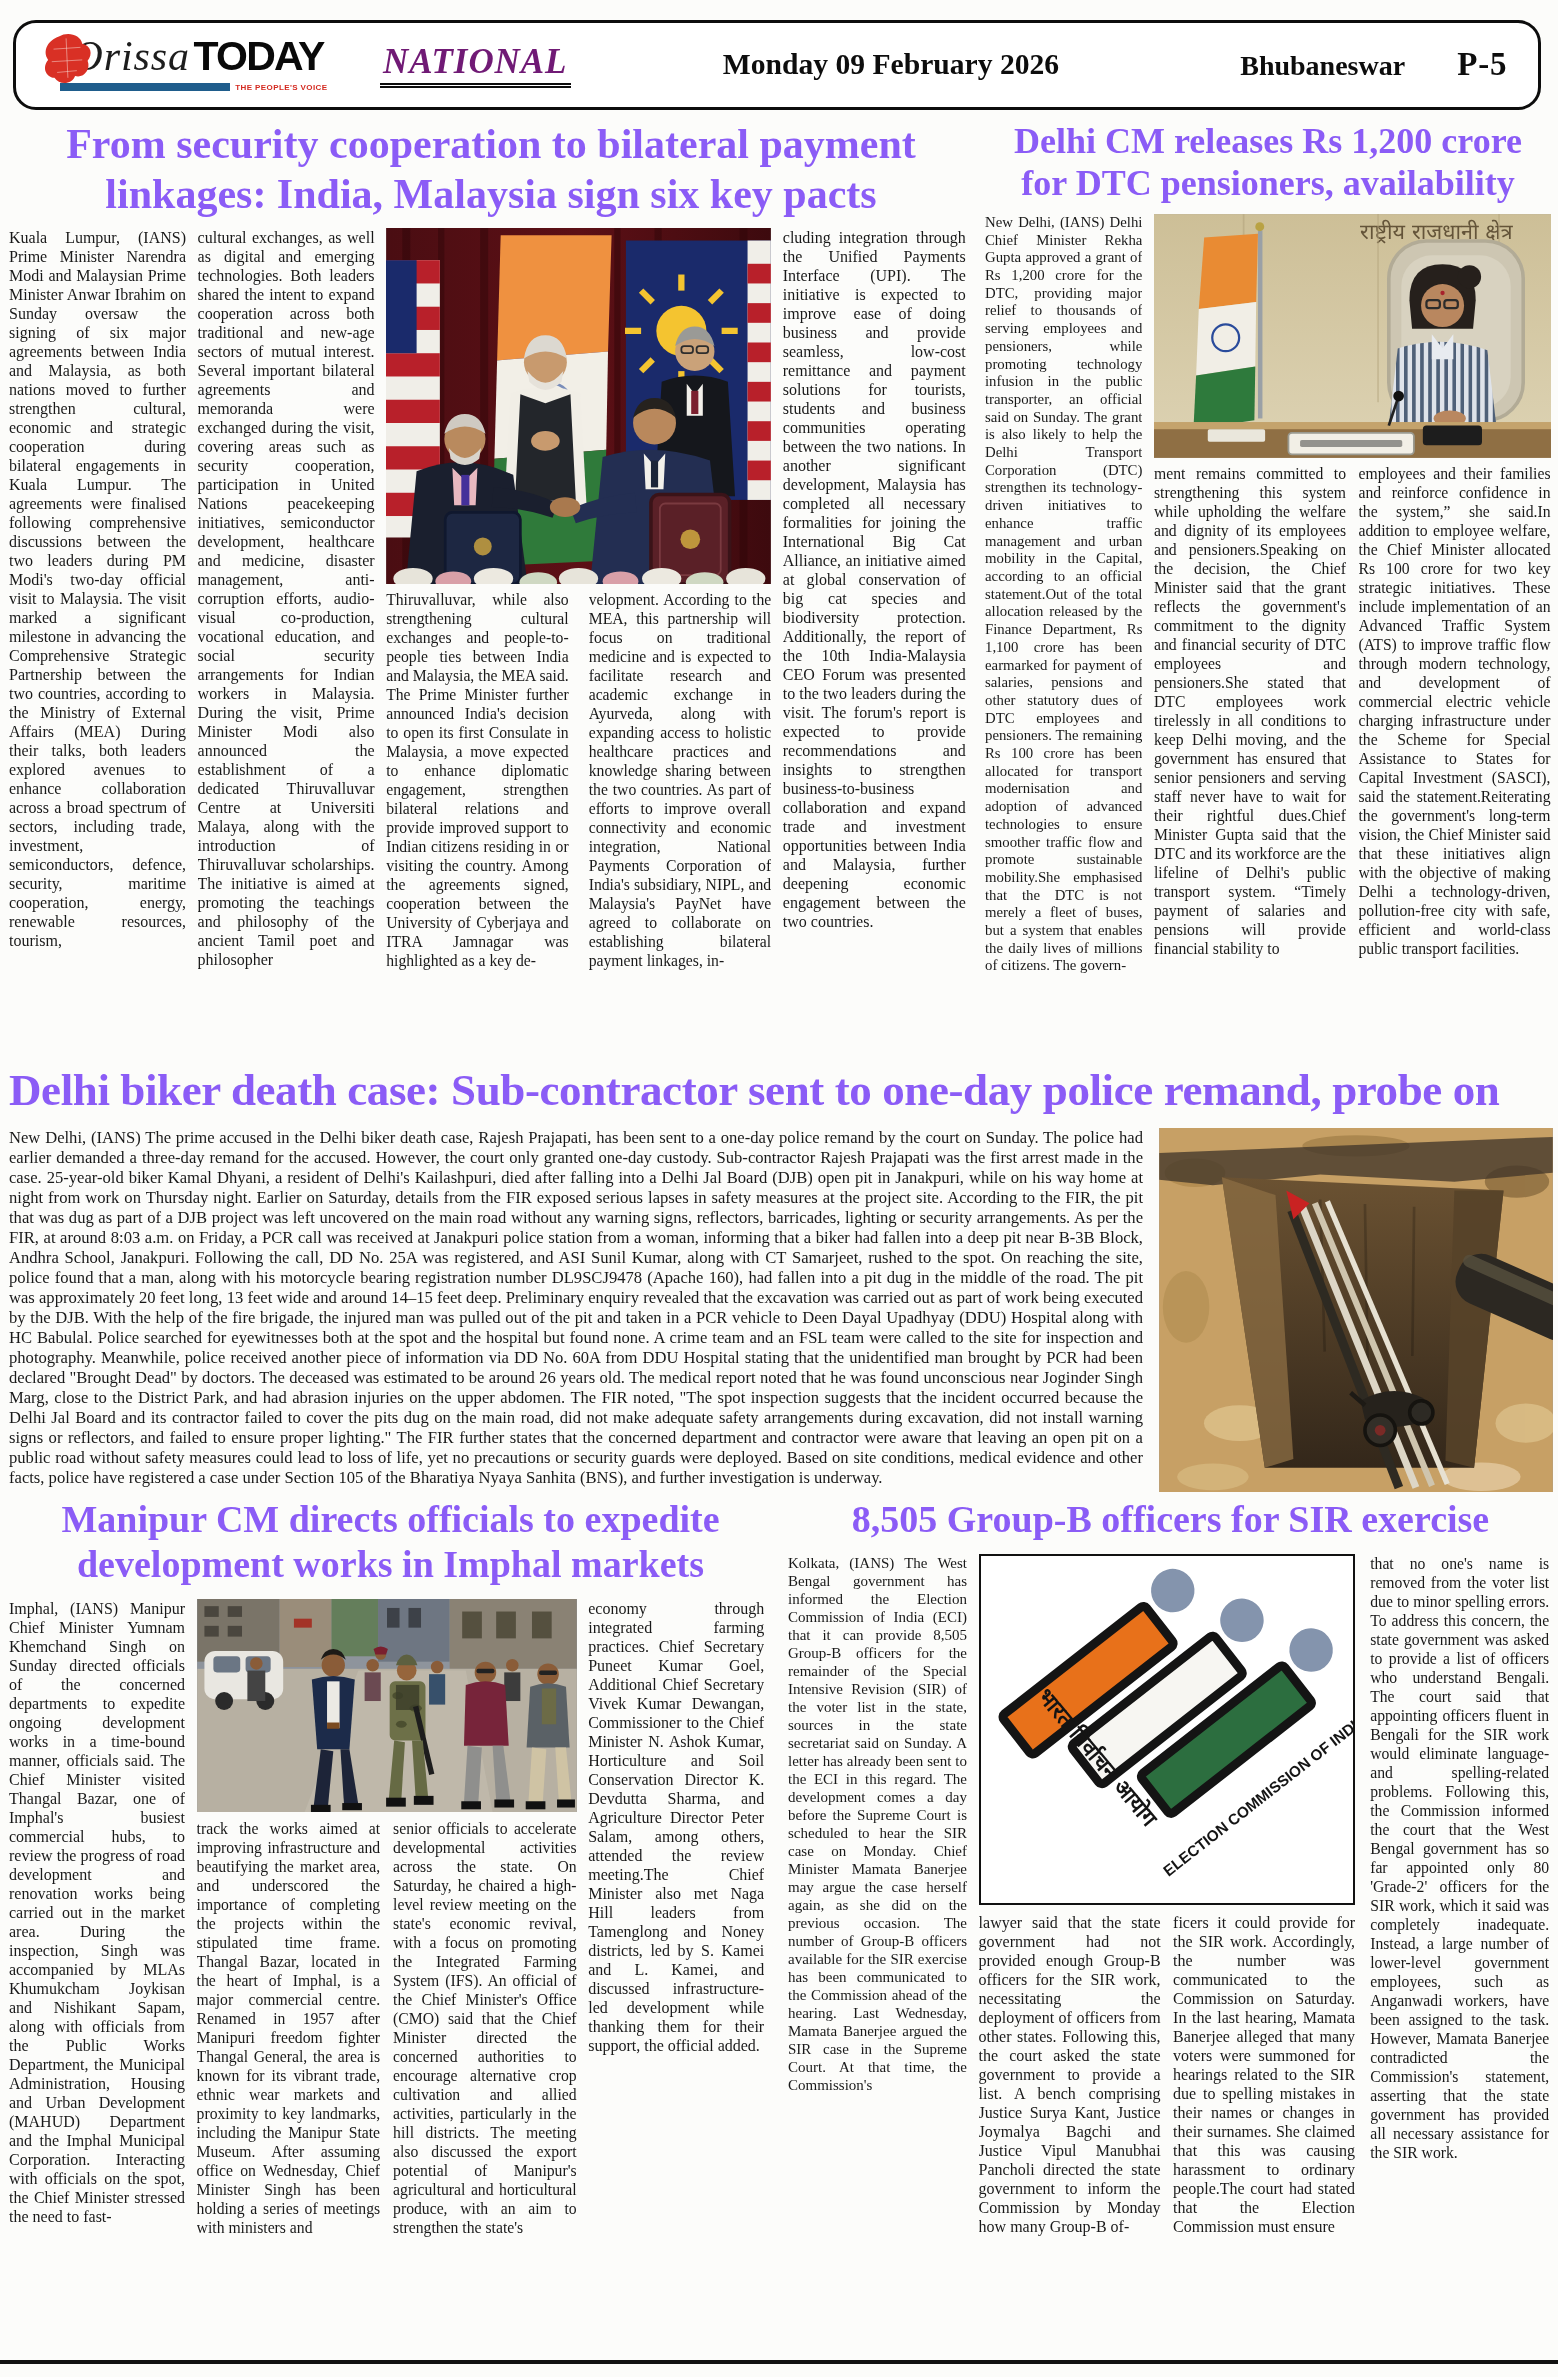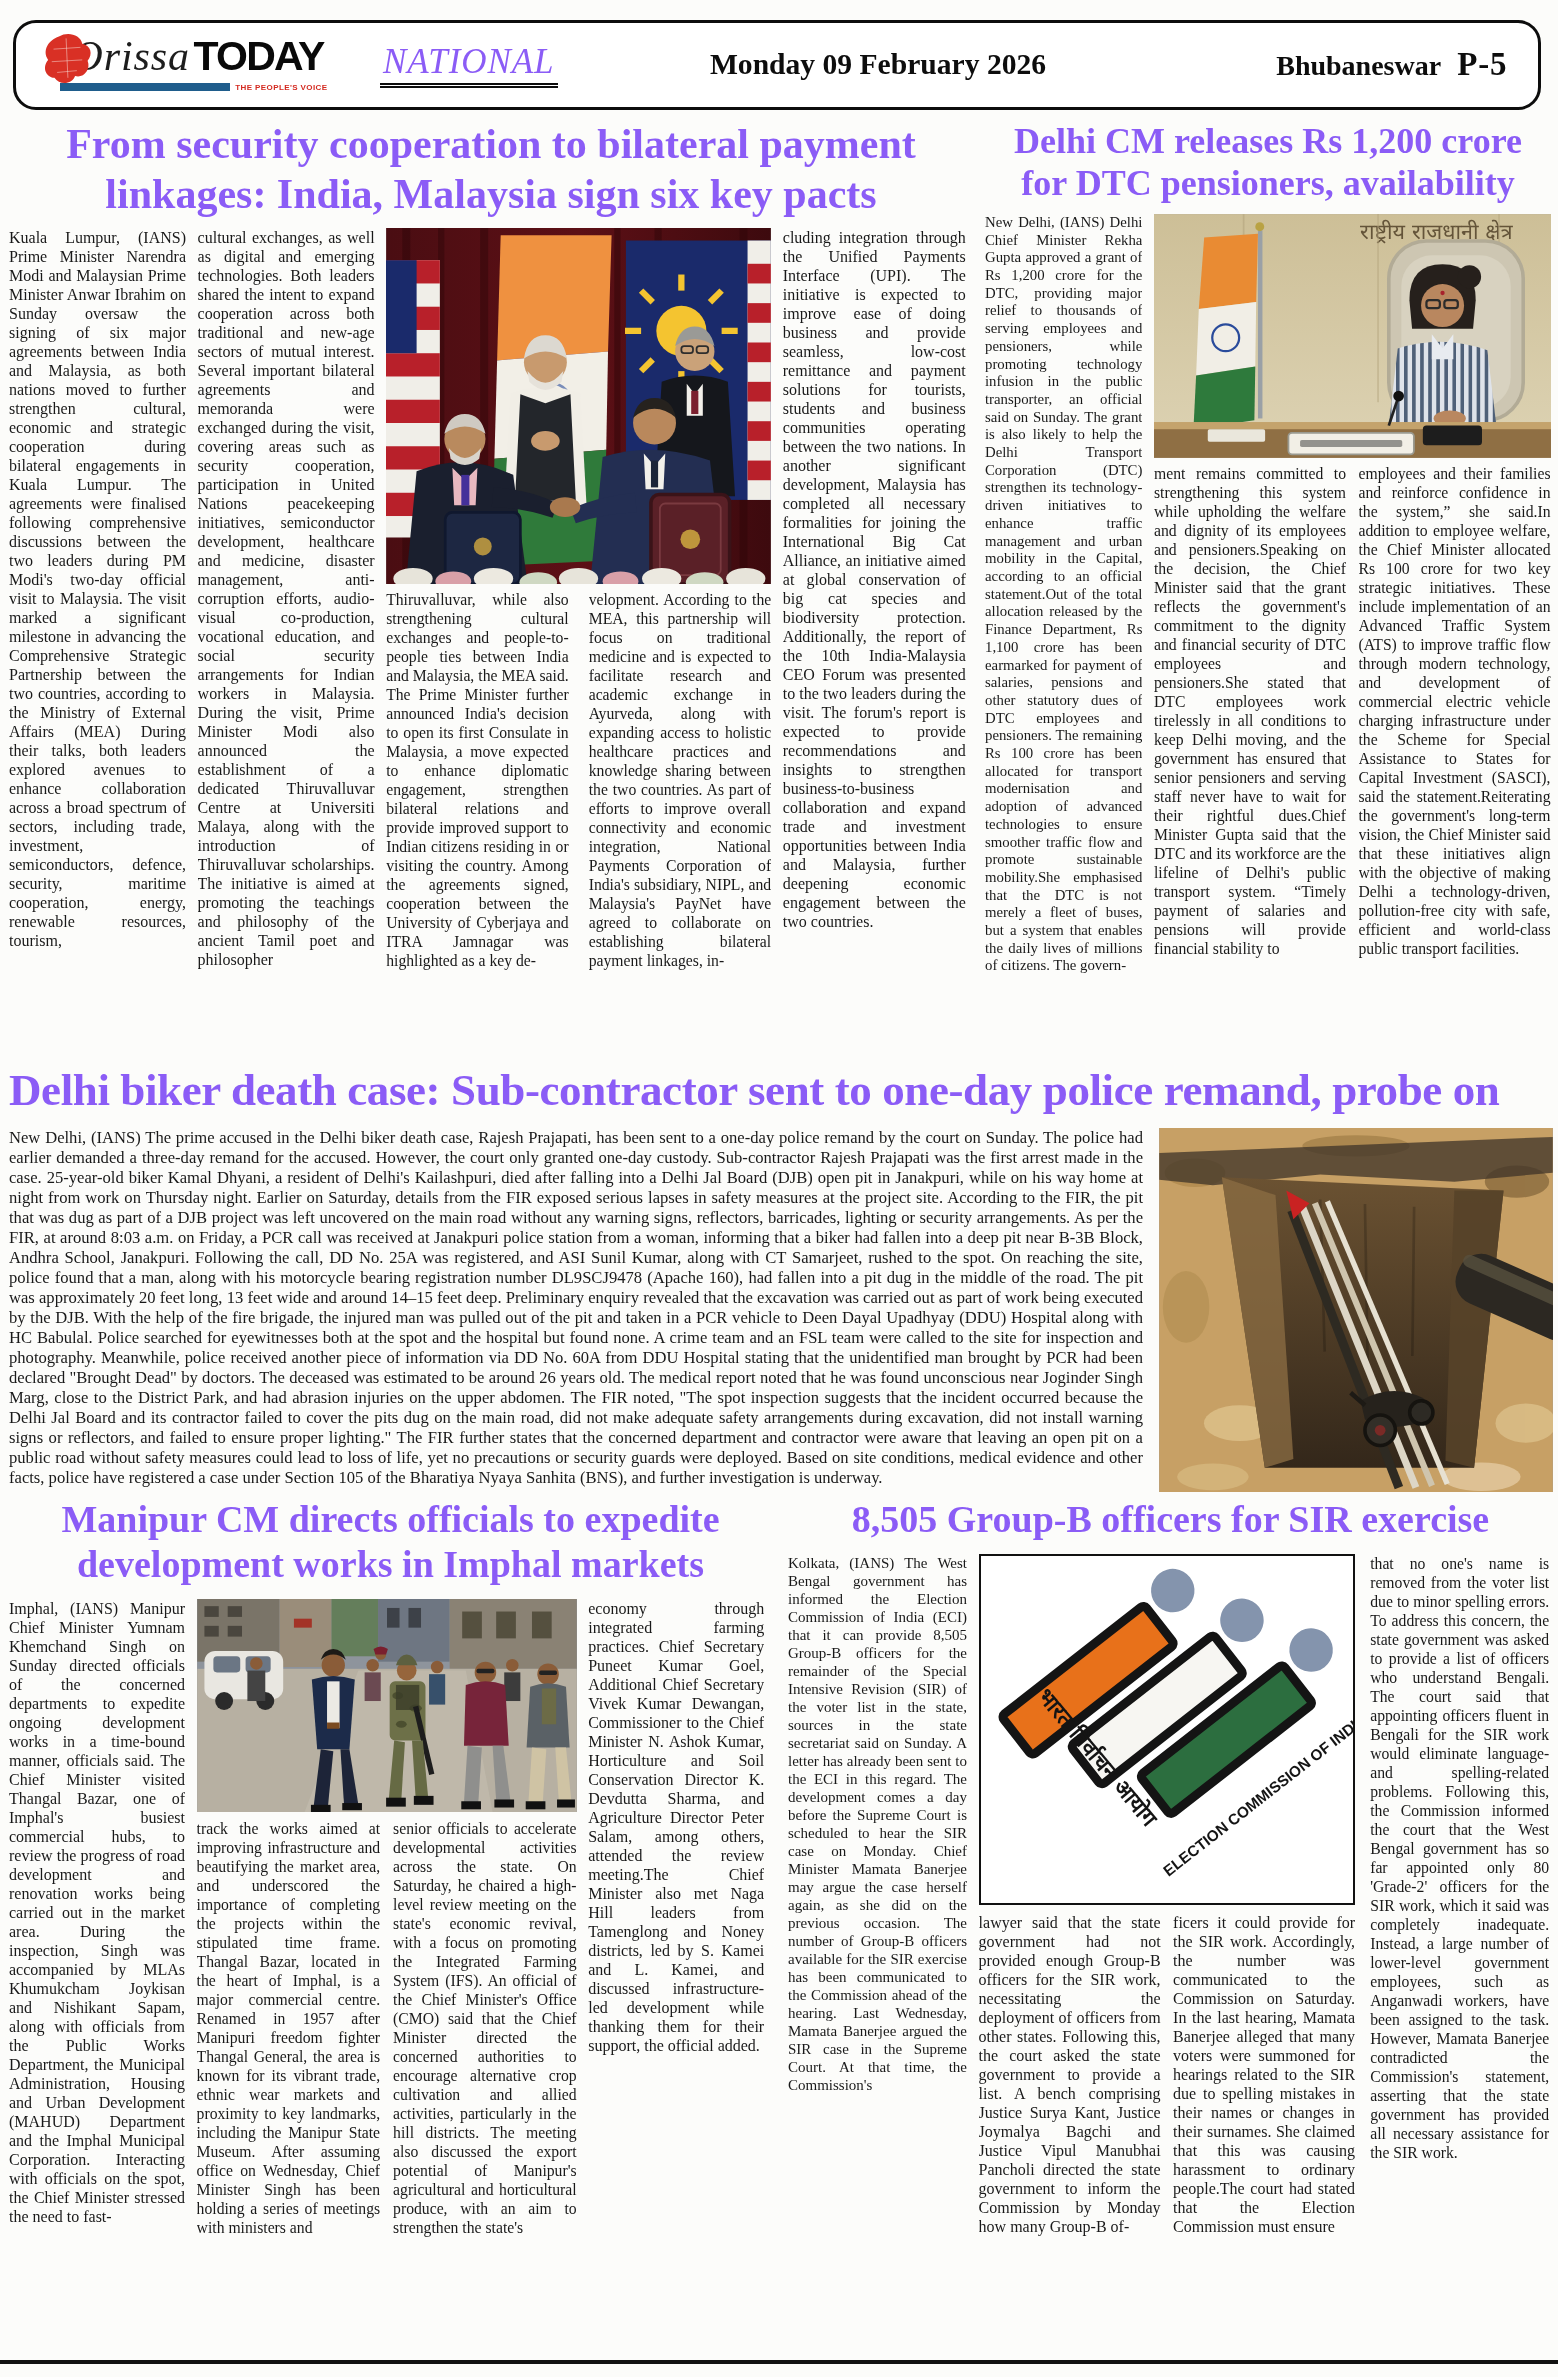--- a/index.html
+++ b/index.html
@@ -12,24 +12,24 @@
   .logo{position:relative;margin-left:25px;width:287px;height:70px;}
   .logo-row{position:relative;display:flex;align-items:baseline;height:52px;}
   .logo-map{position:absolute;left:0;top:1.8px;}
   .brand-italic{font-style:italic;font-size:42px;color:#1d1d1d;margin-left:32px;letter-spacing:0.9px;line-height:52px;}
   .brand-bold{font-family:"Liberation Sans",sans-serif;font-weight:bold;font-size:41px;
               color:#090909;letter-spacing:-1.8px;line-height:52px;margin-left:3.6px;}
   .logo-bar-row{display:flex;align-items:center;margin-left:19.7px;margin-top:0.9px;}
   .logo-bar{width:179px;height:8px;background:#1f5d8c;}
   .logo-tagline{font-family:"Liberation Sans",sans-serif;font-weight:bold;font-size:8px;
                 color:#d42a20;margin-left:5.4px;letter-spacing:0.4px;white-space:nowrap;}
-  .section-name{margin-left:52px;font-weight:normal;font-style:italic;font-size:35px;
-                letter-spacing:0.9px;color:#8b5cf6;border-bottom:5.4px double #0d0d0d;padding:0 3.6px 0.9px 3.6px;}
+  .section-name{margin-left:52px;font-weight:bold;font-style:italic;font-size:35px;
+                letter-spacing:0.9px;color:#701a75;border-bottom:5.4px double #0d0d0d;padding:0 3.6px 0.9px 3.6px;}
   .mast-date{margin-left:152px;font-weight:bold;font-size:29.6px;color:#0d0d0d;white-space:nowrap;}
-  .mast-right{margin-left:auto;margin-right:30px;display:flex;align-items:baseline;white-space:nowrap;}
+  .mast-right{margin-left:auto;margin-right:30px;display:flex;align-items:baseline;white-space:nowrap;gap:36px;}
   .mast-city{font-weight:bold;font-size:28px;color:#0d0d0d;}
   .mast-page{font-weight:bold;font-size:33px;color:#0d0d0d;margin-left:16px;letter-spacing:0.9px;}
   
   .headline{font-weight:bold;color:#8b5cf6;text-align:center;line-height:1.18;}
   .cols{display:flex;gap:11.6px;}
   .bodytext{font-size:16px;line-height:19px;text-align:justify;color:#191919;overflow:hidden;}
   .photo{overflow:hidden;background:#a3a3a3;}
   .photo svg{display:block;}
   
   #sec-malaysia{position:absolute;left:9px;top:120px;width:964px;height:940px;}

